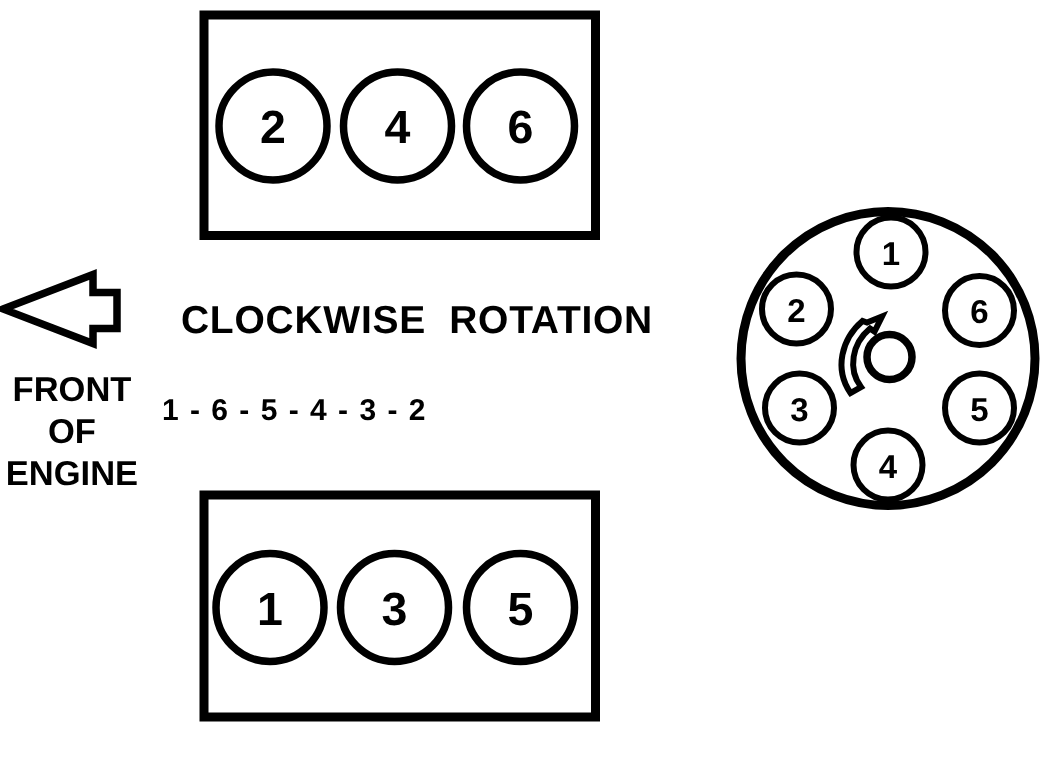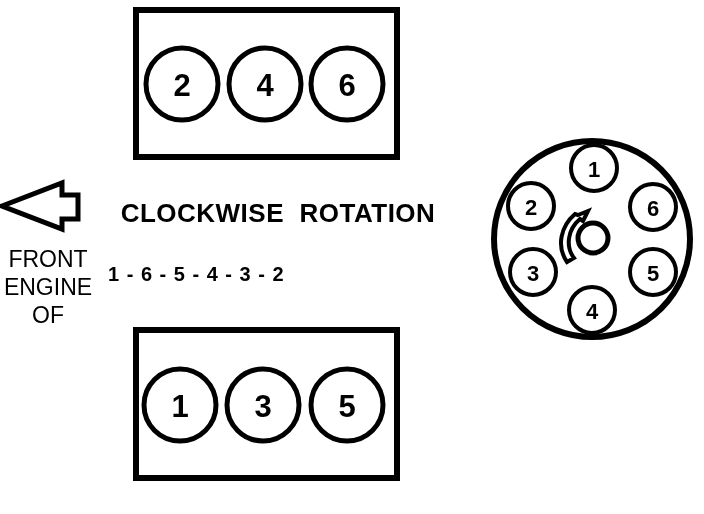--- a/index.html
+++ b/index.html
@@ -107,21 +107,21 @@
     margin-top: 20px;
   }
   .front-label {
     position: absolute;
     left: 0px;
     top: 245px;
     width: 96px;
     text-align: center;
     font-family: "Liberation Sans", sans-serif;
     font-size: 23px;
-    font-weight: normal;
+    font-weight: bold;
     color: #000000;
     line-height: 28px;
   }
   .front-label div {
     white-space: pre;
   }
 </style>
 </head>
 <body>
 
@@ -183,17 +183,17 @@
       <circle class="rotor-circle" cx="593" cy="238" r="15"></circle>
     </g>
   </svg>
 
   <div class="headline">CLOCKWISE  ROTATION</div>
 
   <div class="firing-order">1 - 6 - 5 - 4 - 3 - 2</div>
 
   <div class="front-label">
     <div>FRONT</div>
+    <div>OF</div>
     <div>ENGINE</div>
-    <div>OF</div>
   </div>
 
 </div>
 
 </body></html>

